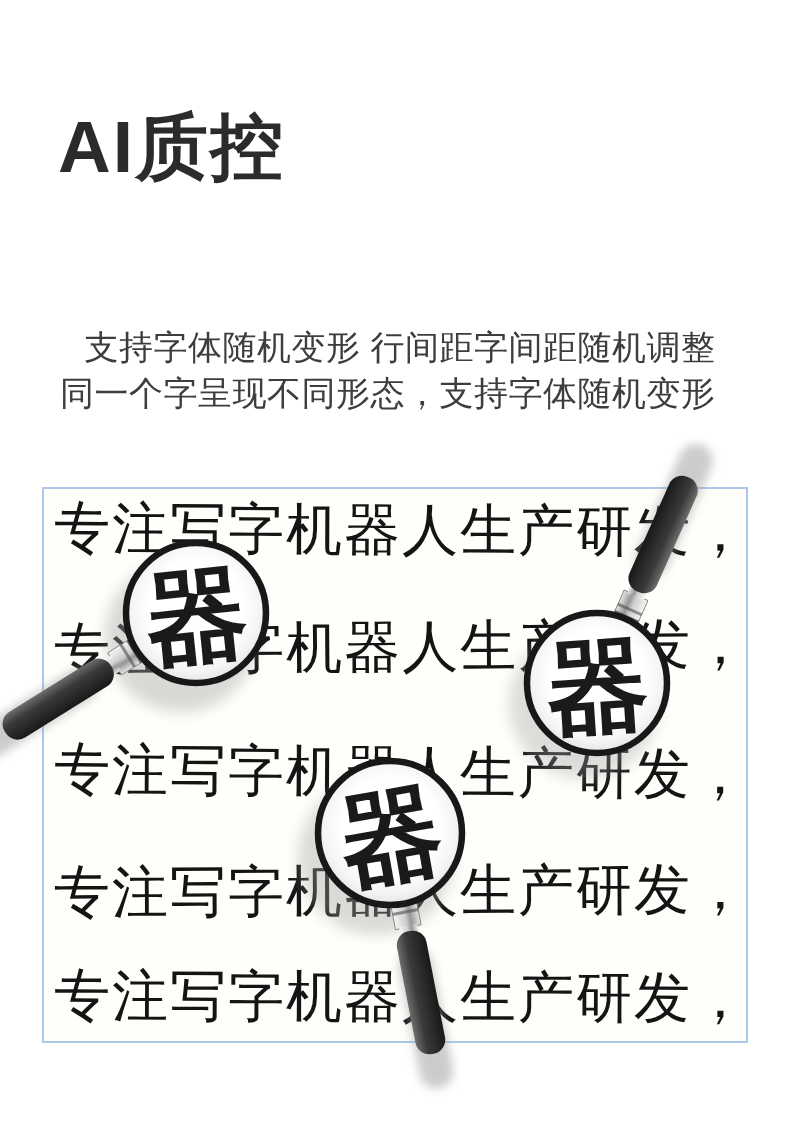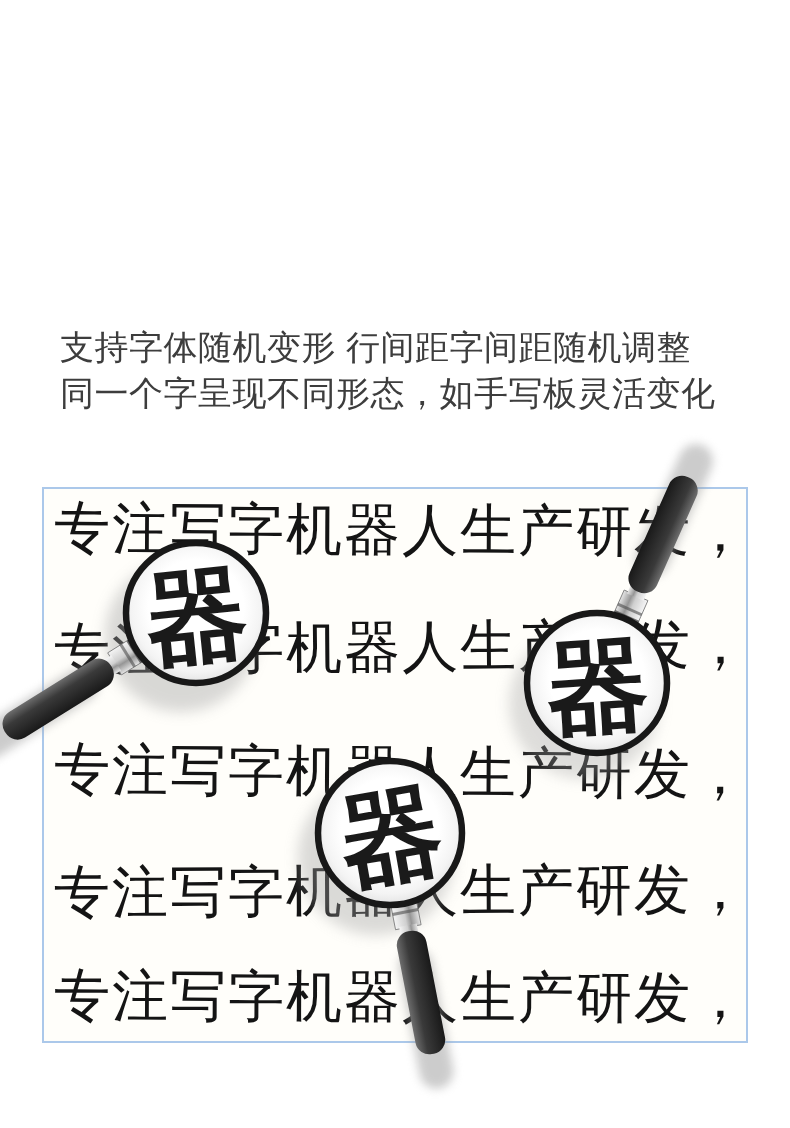--- a/index.html
+++ b/index.html
@@ -11,21 +11,21 @@
   .title{
     position:absolute;left:58px;top:98px;margin:0;
     font-size:73px;line-height:97px;font-weight:900;
     color:#2b2b2b;letter-spacing:2px;
   }
   .title span{display:block;}
   
   .sub{
     position:absolute;left:60px;top:324px;margin:0;
     font-size:34px;line-height:46px;font-weight:400;
-    color:#3d3d3d;letter-spacing:0.5px;
+    color:#3d3d3d;letter-spacing:0.5px;text-align:right;
   }
   .sub span{display:block;}
   
   .frame{
     position:absolute;left:42px;top:487px;width:702px;height:552px;
     border:2px solid #abc8ea;background:#fffefa;box-sizing:content-box;
   }
   .hw-row{
     position:absolute;left:10px;width:692px;height:90px;
     white-space:nowrap;overflow:visible;
@@ -44,25 +44,26 @@
     font-size:102px;fill:#1a1a1a;text-anchor:middle;
     dominant-baseline:central;font-family:cursive, sans-serif;font-weight:600;
   }
 </style>
 </head>
 <body>
 
 <div class="canvas">
 
   <h1 class="title">
+    <span>AI质控</span>
   </h1>
 
   <p class="sub">
     <span>支持字体随机变形 行间距字间距随机调整</span>
-    <span>同一个字呈现不同形态，如手写板灵活变化</span>
+    <span>同一个字呈现不同形态，支持字体随机变形</span>
   </p>
 
   <div class="frame">
     <div class="hw-row r1">专注写字机器人生产研发，</div>
     <div class="hw-row r2">专注写字机器人生产研发，</div>
     <div class="hw-row r3">专注写字机器人生产研发，</div>
     <div class="hw-row r4">专注写字机器人生产研发，</div>
     <div class="hw-row r5">专注写字机器人生产研发，</div>
   </div>
 

